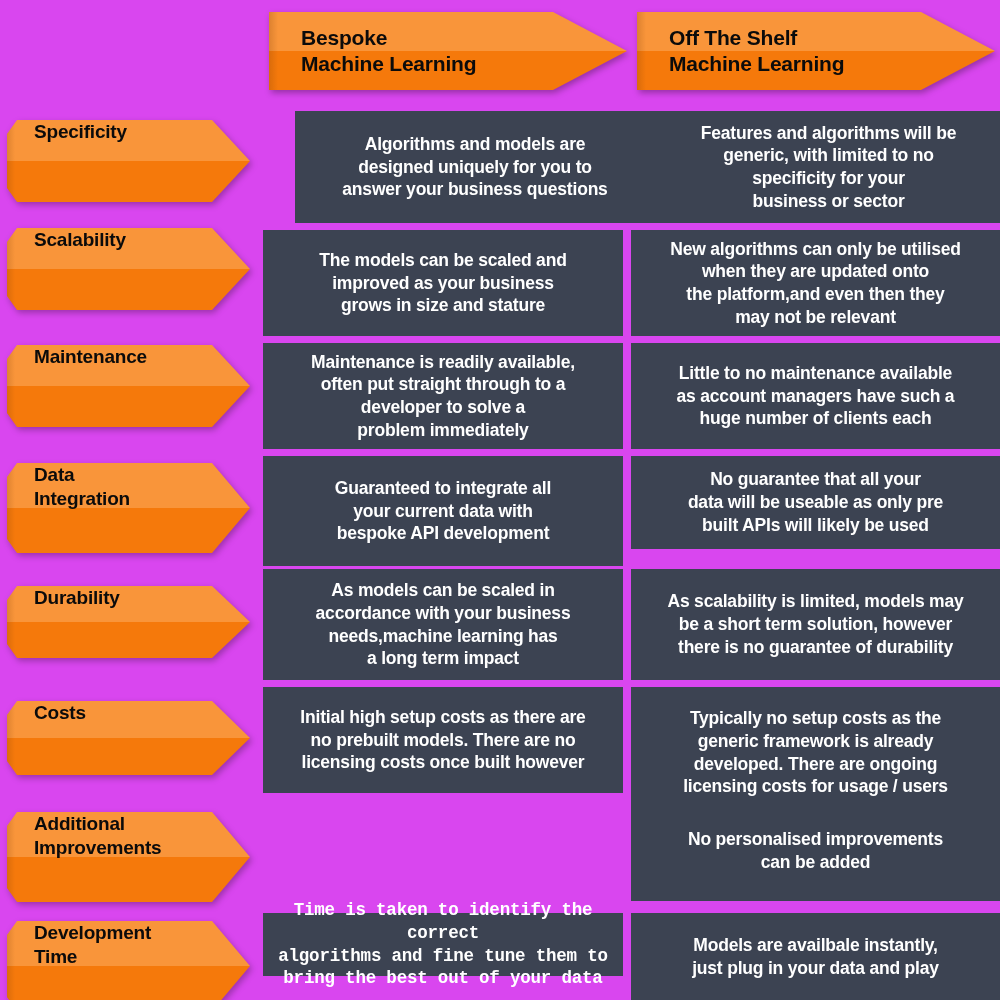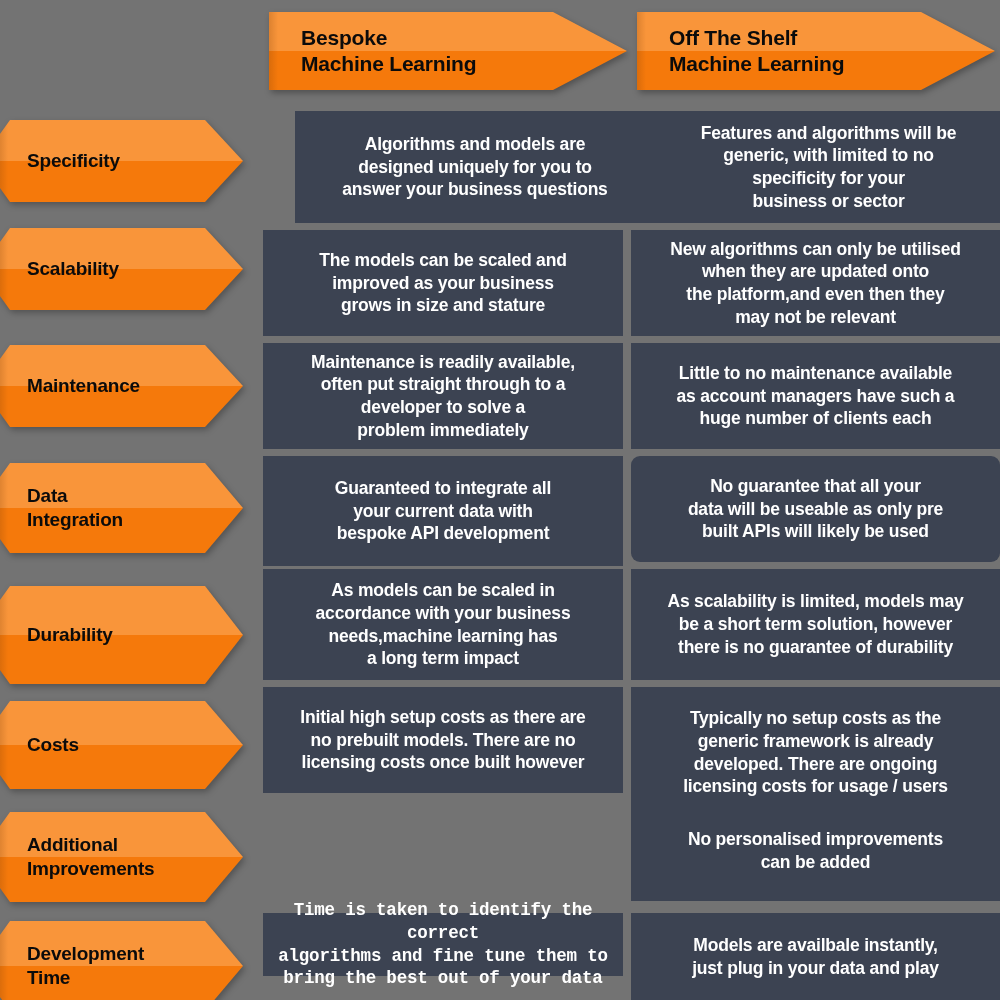--- a/index.html
+++ b/index.html
@@ -11,21 +11,21 @@
     height: 1000px;
     background: #ffffff;
     font-family: "Liberation Sans", sans-serif;
     overflow: hidden;
   }
 
   #infographic {
     position: relative;
     width: 1000px;
     height: 1000px;
-    background: #737373;
+    background: #d946ef;
   }
 
   
   .header-arrow {
     position: absolute;
     top: 12px;
     height: 78px;
     display: flex;
     align-items: center;
     filter: drop-shadow(2px 3px 3px rgba(0,0,0,0.30));
@@ -56,24 +56,23 @@
     letter-spacing: -0.2px;
     white-space: pre-line;
   }
 
   #header-bespoke { left: 269px; width: 358px; }
   #header-ots     { left: 637px; width: 358px; }
 
   
   .row-label {
     position: absolute;
-    left: 0;
+    left: 7px;
     width: 243px;
     display: flex;
-    align-items: center;
     filter: drop-shadow(2px 3px 3px rgba(0,0,0,0.28));
   }
   .row-label .shape {
     position: absolute;
     inset: 0;
     -webkit-clip-path: polygon(0 14px, 10px 0, calc(100% - 38px) 0, 100% 50%, calc(100% - 38px) 100%, 10px 100%, 0 calc(100% - 14px));
     clip-path: polygon(0 14px, 10px 0, calc(100% - 38px) 0, 100% 50%, calc(100% - 38px) 100%, 10px 100%, 0 calc(100% - 14px));
     background: linear-gradient(to bottom,
         #F9953A 0%, #F9953A 50%, #F5790B 50%, #F5790B 100%);
   }
@@ -187,43 +186,43 @@
   <div class="row-label" style="top:463px;height:90px;">
     <div class="shape"></div>
     <div class="ltext">Data
 Integration</div>
   </div>
   <div class="cell col-a" style="top:456px;height:110px;">
     <div class="ctext">Guaranteed to integrate all
 your current data with
 bespoke API development</div>
   </div>
-  <div class="cell col-b" style="top:456px;height:106px;border-radius:9px;">
+  <div class="cell col-b" style="top:456px;height:93px;">
     <div class="ctext">No guarantee that all your
 data will be useable as only pre
 built APIs will likely be used</div>
   </div>
 
-  <div class="row-label" style="top:586px;height:98px;">
+  <div class="row-label" style="top:586px;height:72px;">
     <div class="shape"></div>
     <div class="ltext">Durability</div>
   </div>
   <div class="cell col-a" style="top:569px;height:111px;">
     <div class="ctext">As models can be scaled in
 accordance with your business
 needs,machine learning has
 a long term impact</div>
   </div>
   <div class="cell col-b" style="top:569px;height:111px;align-items:center;">
     <div class="ctext">As scalability is limited, models may
 be a short term solution, however
 there is no guarantee of durability</div>
   </div>
 
-  <div class="row-label" style="top:701px;height:88px;">
+  <div class="row-label" style="top:701px;height:74px;">
     <div class="shape"></div>
     <div class="ltext">Costs</div>
   </div>
   <div class="cell col-a" style="top:687px;height:106px;">
     <div class="ctext">Initial high setup costs as there are
 no prebuilt models. There are no
 licensing costs once built however</div>
   </div>
   <div class="cell col-b" style="top:687px;height:131px;">
     <div class="ctext">Typically no setup costs as the

